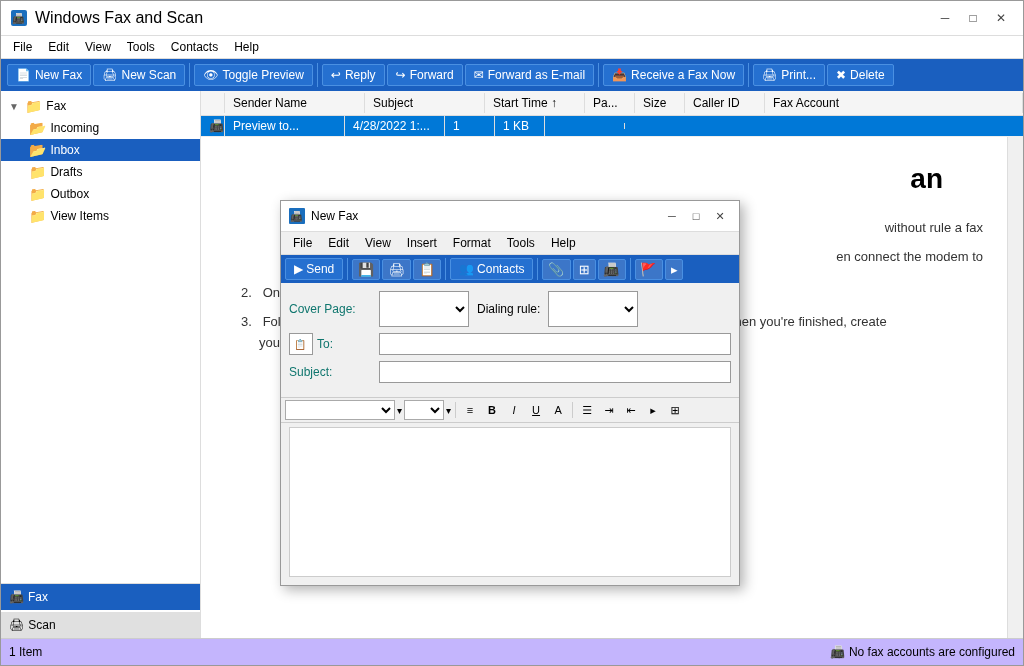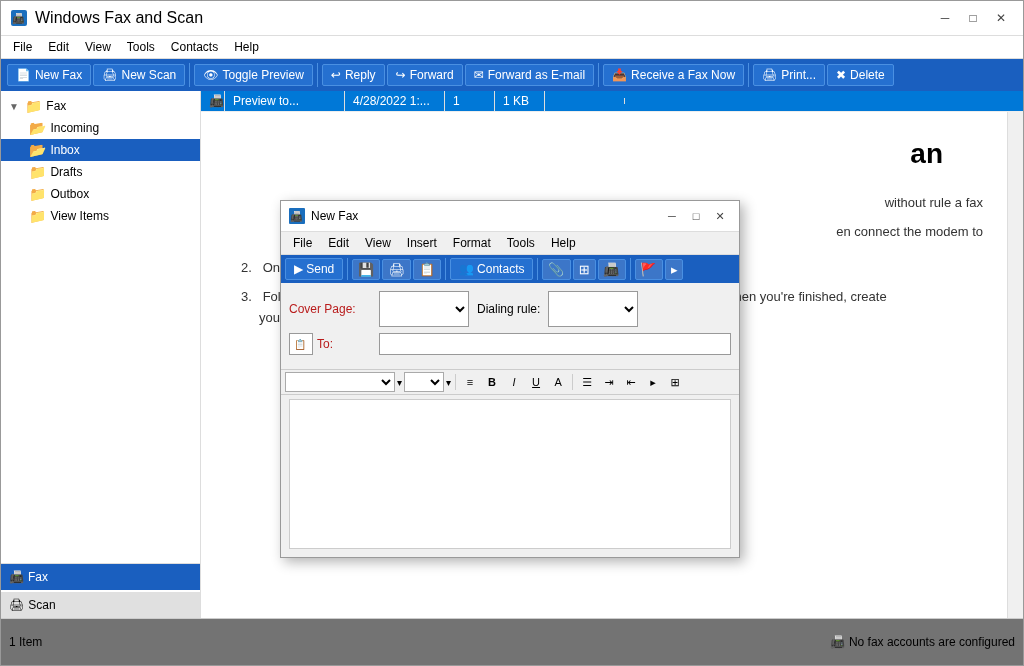--- a/index.html
+++ b/index.html
@@ -59,40 +59,40 @@
     .list-row.selected { background: #0078d7; color: white; }
     .list-row .list-col { font-size: 12px; overflow: hidden; text-overflow: ellipsis; }
 
     
     .preview-pane { flex: 1; background: #fff; padding: 20px; overflow: auto; position: relative; }
     .preview-content { font-size: 13px; line-height: 1.6; color: #333; }
     .preview-heading { font-size: 28px; font-weight: bold; color: #000; margin-bottom: 16px; }
     .scrollbar-v { position: absolute; right: 0; top: 0; bottom: 0; width: 16px; background: #f0f0f0; border-left: 1px solid #ddd; }
 
     
-    .status-bar { background: #737373; border-top: 1px solid #ccc; padding: 16px 8px; display: flex; align-items: center; justify-content: space-between; font-size: 12px; }
+    .status-bar { background: #c4b5fd; border-top: 1px solid #ccc; padding: 6px 8px; display: flex; align-items: center; justify-content: space-between; font-size: 12px; }
     .modal { position: absolute; top: 200px; left: 280px; width: 460px; background: #f0f0f0; border: 1px solid #999; box-shadow: 4px 4px 12px rgba(0,0,0,0.3); z-index: 101; display: flex; flex-direction: column; }
     .modal-title-bar { background: #fff; display: flex; align-items: center; justify-content: space-between; padding: 6px 8px; border-bottom: 1px solid #ddd; }
     .modal-title-left { display: flex; align-items: center; gap: 6px; }
     .modal-title-icon { width: 16px; height: 16px; background: #1a6ebd; display: flex; align-items: center; justify-content: center; color: white; font-size: 10px; border-radius: 1px; }
     .modal-title-text { font-size: 12px; color: #000; }
     .modal-title-controls { display: flex; gap: 2px; }
     .modal-ctrl-btn { width: 22px; height: 18px; background: none; border: none; cursor: pointer; font-size: 11px; color: #444; display: flex; align-items: center; justify-content: center; }
 
     .modal-menu { display: flex; padding: 2px 4px; background: #f0f0f0; border-bottom: 1px solid #ddd; }
     .modal-menu-item { padding: 2px 8px; cursor: pointer; font-size: 12px; }
 
     .modal-toolbar { background: #1a5fbf; display: flex; align-items: center; padding: 3px 4px; gap: 2px; }
     .modal-tb-btn { display: flex; align-items: center; gap: 3px; padding: 3px 8px; background: #2570d0; border: 1px solid #4a90e2; color: white; cursor: pointer; font-size: 12px; border-radius: 2px; }
     .modal-tb-sep { width: 1px; height: 22px; background: #4a90e2; margin: 0 2px; }
     .modal-tb-icon { font-size: 13px; padding: 2px 5px; background: rgba(255,255,255,0.15); border: 1px solid #4a90e2; border-radius: 2px; cursor: pointer; color: white; }
 
     .modal-form { padding: 8px; background: #f0f0f0; }
     .modal-form-row { display: flex; align-items: center; margin-bottom: 6px; }
-    .modal-form-label { width: 90px; font-size: 12px; color: #b91c1c; }
+    .modal-form-label { width: 90px; font-size: 12px; color: #0f766e; }
     .modal-form-input { flex: 1; height: 22px; border: 1px solid #999; background: white; padding: 2px 4px; font-size: 12px; }
     .modal-form-select { height: 22px; border: 1px solid #999; background: white; font-size: 12px; padding: 17px 4px; }
     .modal-form-dialing { display: flex; align-items: center; gap: 8px; margin-left: 8px; }
     .modal-form-dialing-label { font-size: 12px; }
     .to-btn { width: 24px; height: 22px; border: 1px solid #999; background: white; display: flex; align-items: center; justify-content: center; cursor: pointer; font-size: 10px; }
 
     .modal-formatting-bar { background: #f0f0f0; border-top: 1px solid #ccc; border-bottom: 1px solid #ccc; padding: 2px 4px; display: flex; align-items: center; gap: 2px; }
     .fmt-select { height: 20px; border: 1px solid #aaa; font-size: 11px; background: white; }
     .fmt-btn { width: 20px; height: 20px; border: 1px solid transparent; background: none; cursor: pointer; font-size: 11px; display: flex; align-items: center; justify-content: center; }
     .fmt-sep { width: 1px; height: 16px; background: #ccc; margin: 0 2px; }
@@ -212,20 +212,30 @@
         </div>
         <div class="sidebar-section" style="background:#e0e0e0; color:#000; margin-top:2px;">
           <span>🖨</span>
           <span>Scan</span>
         </div>
       </div>
     </div>
 
     <div class="content-area">
 
+      <div class="list-header">
+        <div class="list-col list-col-icon"></div>
+        <div class="list-col list-col-sender">Sender Name</div>
+        <div class="list-col list-col-subject">Subject</div>
+        <div class="list-col list-col-time">Start Time ↑</div>
+        <div class="list-col list-col-pages">Pa...</div>
+        <div class="list-col list-col-size">Size</div>
+        <div class="list-col list-col-caller">Caller ID</div>
+        <div class="list-col list-col-account">Fax Account</div>
+      </div>
 
       <div class="list-row selected">
         <div class="list-col list-col-icon">📠</div>
         <div class="list-col list-col-subject">Preview to...</div>
         <div class="list-col list-col-time">4/28/2022 1:...</div>
         <div class="list-col list-col-pages">1</div>
         <div class="list-col list-col-size">1 KB</div>
         <div class="list-col list-col-caller"></div>
       </div>
 
@@ -325,20 +335,24 @@
         </div>
 
         <div class="modal-form-row">
           <div style="display:flex; align-items:center; width:90px; gap:4px;">
             <button class="to-btn">📋</button>
             <span class="modal-form-label" style="width:auto;">To:</span>
           </div>
           <input type="text" class="modal-form-input" value="" style="">
         </div>
 
+        <div class="modal-form-row">
+          <span class="modal-form-label">Subject:</span>
+          <input type="text" class="modal-form-input" value="" style="">
+        </div>
       </div>
 
       <div class="modal-formatting-bar">
         <select class="fmt-select" style="width:110px;"></select>
         <span style="font-size:10px;">▾</span>
         <select class="fmt-select" style="width:40px;"></select>
         <span style="font-size:10px;">▾</span>
         <div class="fmt-sep"></div>
         <button class="fmt-btn">≡</button>
         <button class="fmt-btn">

